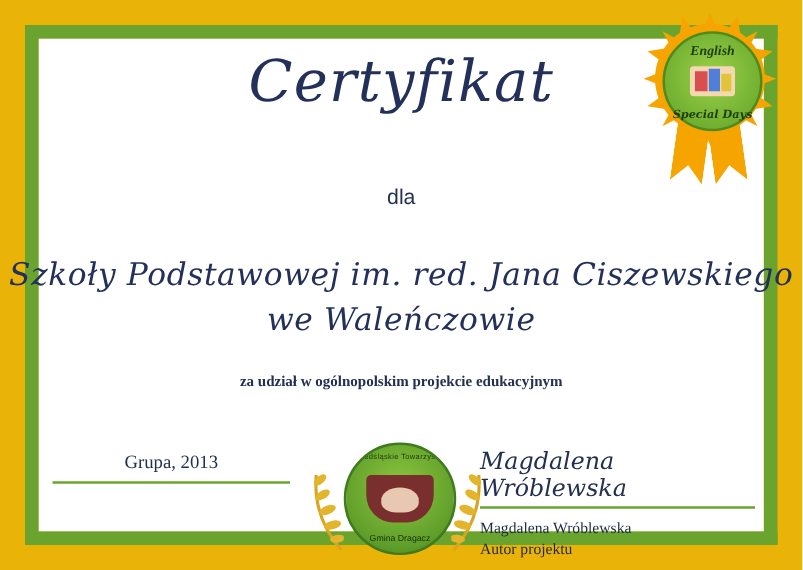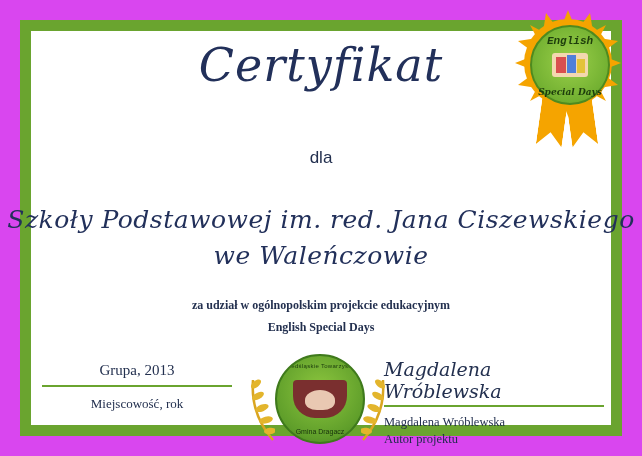--- a/index.html
+++ b/index.html
@@ -10,21 +10,21 @@
     width: 642px;
     height: 456px;
     background: #ffffff;
     font-family: "Liberation Sans", sans-serif;
     overflow: hidden;
   }
   .certificate {
     position: relative;
     width: 642px;
     height: 456px;
-    background: #d946ef;
+    background: #eab308;
     box-sizing: border-box;
     overflow: hidden;
   }
   
   .border-top {
     position: absolute;
     top: 20px; left: 20px; right: 20px;
     height: 11px;
     background: #6aa42f;
   }
@@ -265,21 +265,21 @@
     height: 76px;
     border-radius: 50%;
     background: radial-gradient(circle at 50% 45%, #9bd04a 0%, #72b031 70%, #5b9624 100%);
     border: 2px solid #4e8a1f;
   }
   .rosette .disc .r-top {
     position: absolute;
     top: 8px;
     width: 100%;
     text-align: center;
-    font-family: Liberation Mono, monospace;
+    font-family: Liberation Serif, serif;
     font-style: italic;
     font-weight: bold;
     font-size: 11px;
     color: #1e3d0c;
   }
   .rosette .disc .r-bot {
     position: absolute;
     bottom: 6px;
     width: 100%;
     text-align: center;
@@ -323,27 +323,25 @@
 
   <div class="dla">dla</div>
 
   <div class="recipient">
     <div>Szkoły Podstawowej im. red. Jana Ciszewskiego</div>
     <div>we Waleńczowie</div>
   </div>
 
   <div class="reason">
     <div>za udział w ogólnopolskim projekcie edukacyjnym</div>
-    <div>English Special Days</div>
   </div>
 
   <div class="left-block">
     <div class="group">Grupa, 2013</div>
     <div class="rule"></div>
-    <div class="place">Miejscowość, rok</div>
   </div>
 
   <div class="right-block">
     <div class="signature">Magdalena Wróblewska</div>
     <div class="rule"></div>
     <div class="name">Magdalena Wróblewska</div>
     <div class="role">Autor projektu</div>
   </div>
 
   <div class="seal">

